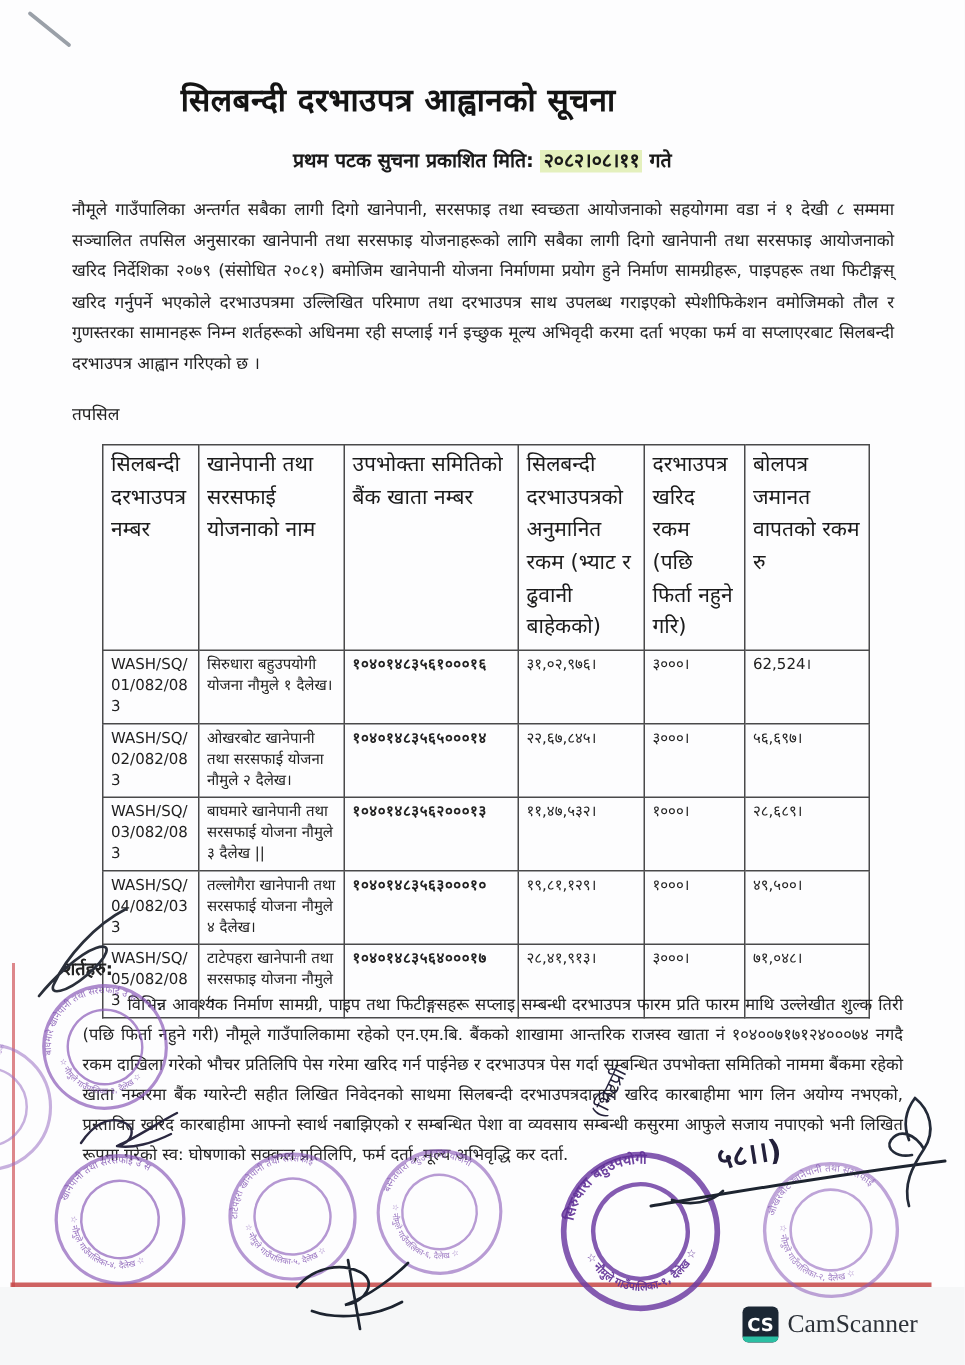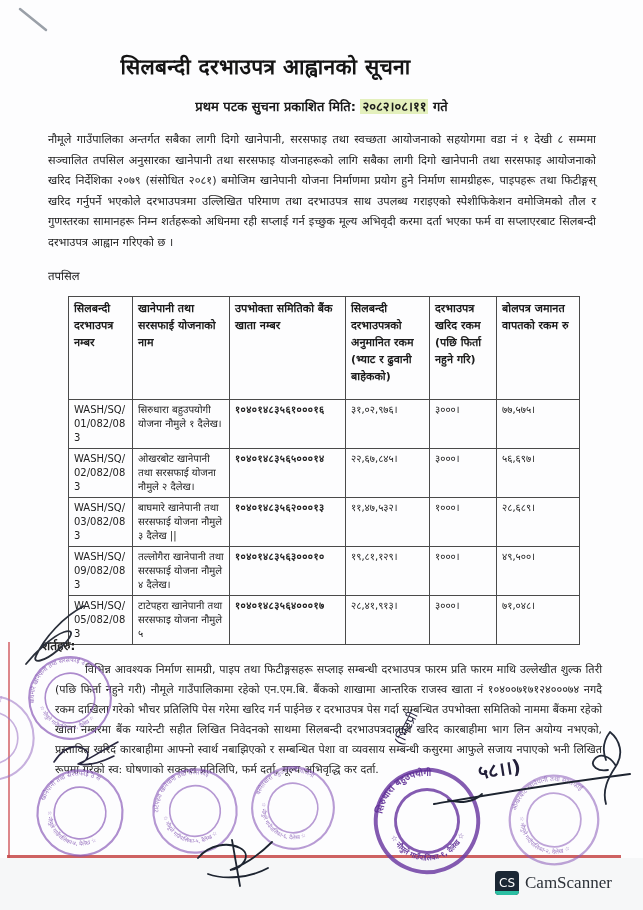--- a/index.html
+++ b/index.html
@@ -36,21 +36,21 @@
   }
   table.main{
     position:absolute;left:68px;top:296px;width:511px;
     border-collapse:collapse;table-layout:fixed;
   }
   table.main th,table.main td{
     border:1.2px solid #4a4a4a;vertical-align:top;
     padding:3px 5px;text-align:left;
   }
   table.main th{
-    font-size:11px;font-weight:bold;color:#1b1b1b;line-height:1.55;
+    font-size:14px;font-weight:normal;color:#1b1b1b;line-height:1.55;
     height:96px;
   }
   table.main td{font-size:10px;line-height:1.4;color:#222;}
   td.sqno{font-size:10px;color:#3b3b3b;word-break:break-word;line-height:1.35;}
   td.scheme{font-size:9.3px;line-height:1.45;}
   td.bank{font-weight:bold;font-size:10.4px;letter-spacing:.4px;padding-top:8px;margin-left:33px;}
   td.amt{font-size:10.6px;padding-top:10px;}
   .sharta{
     position:absolute;left:42px;top:637px;font-size:12px;font-weight:bold;color:#222;
   }
@@ -70,21 +70,21 @@
   .edge-line-bottom{
     position:absolute;left:7px;top:855px;width:614px;height:3px;
     background:rgba(198,70,70,.85);
   }
   .corner-mark{position:absolute;left:16px;top:6px;}
   
   .cs-wrap{position:absolute;left:495px;top:871px;display:flex;align-items:center;gap:6px;}
   .cs-badge{
     width:24px;height:24px;border-radius:4px;background:#1b2734;position:relative;
     display:flex;align-items:center;justify-content:center;
-    color:#ffffff;font-size:12px;font-weight:normal;overflow:hidden;
+    color:#ffffff;font-size:12px;font-weight:bold;overflow:hidden;
   }
   .cs-badge::after{
     content:"";position:absolute;left:0;bottom:0;width:100%;height:4px;background:#2bbfa3;
   }
   .cs-label{
     font-family:"Liberation Serif","DejaVu Serif",serif;
     font-size:17px;color:#2c3138;
   }
 </style>
 </head>
@@ -126,40 +126,40 @@
       <th>बोलपत्र जमानत वापतको रकम रु</th>
     </tr>
   </thead>
   <tbody>
       <tr>
         <td class="sqno">WASH/SQ/ 01/082/083</td>
         <td class="scheme">सिरुधारा बहुउपयोगी योजना नौमुले १ दैलेख।</td>
         <td class="bank">१०४०१४८३५६१०००१६</td>
         <td class="amt">३१,०२,९७६।</td>
         <td class="amt">३०००।</td>
-        <td class="amt">७७,५७५।</td>
+        <td class="amt">62,524।</td>
       </tr>
       <tr>
         <td class="sqno">WASH/SQ/ 02/082/083</td>
         <td class="scheme">ओखरबोट खानेपानी तथा सरसफाई योजना नौमुले २ दैलेख।</td>
         <td class="bank">१०४०१४८३५६५०००१४</td>
         <td class="amt">२२,६७,८४५।</td>
         <td class="amt">३०००।</td>
         <td class="amt">५६,६९७।</td>
       </tr>
       <tr>
         <td class="sqno">WASH/SQ/ 03/082/083</td>
         <td class="scheme">बाघमारे खानेपानी तथा सरसफाई योजना नौमुले ३ दैलेख ||</td>
         <td class="bank">१०४०१४८३५६२०००१३</td>
         <td class="amt">११,४७,५३२।</td>
         <td class="amt">१०००।</td>
         <td class="amt">२८,६८९।</td>
       </tr>
       <tr>
-        <td class="sqno">WASH/SQ/ 09/082/083</td>
+        <td class="sqno">WASH/SQ/ 04/082/033</td>
         <td class="scheme">तल्लोगैरा खानेपानी तथा सरसफाई योजना नौमुले ४ दैलेख।</td>
         <td class="bank">१०४०१४८३५६३०००१०</td>
         <td class="amt">१९,८१,१२९।</td>
         <td class="amt">१०००।</td>
         <td class="amt">४९,५००।</td>
       </tr>
       <tr>
         <td class="sqno">WASH/SQ/ 05/082/083</td>
         <td class="scheme">टाटेपहरा खानेपानी तथा सरसफाइ योजना नौमुले ५</td>
         <td class="bank">१०४०१४८३५६४०००१७</td>

